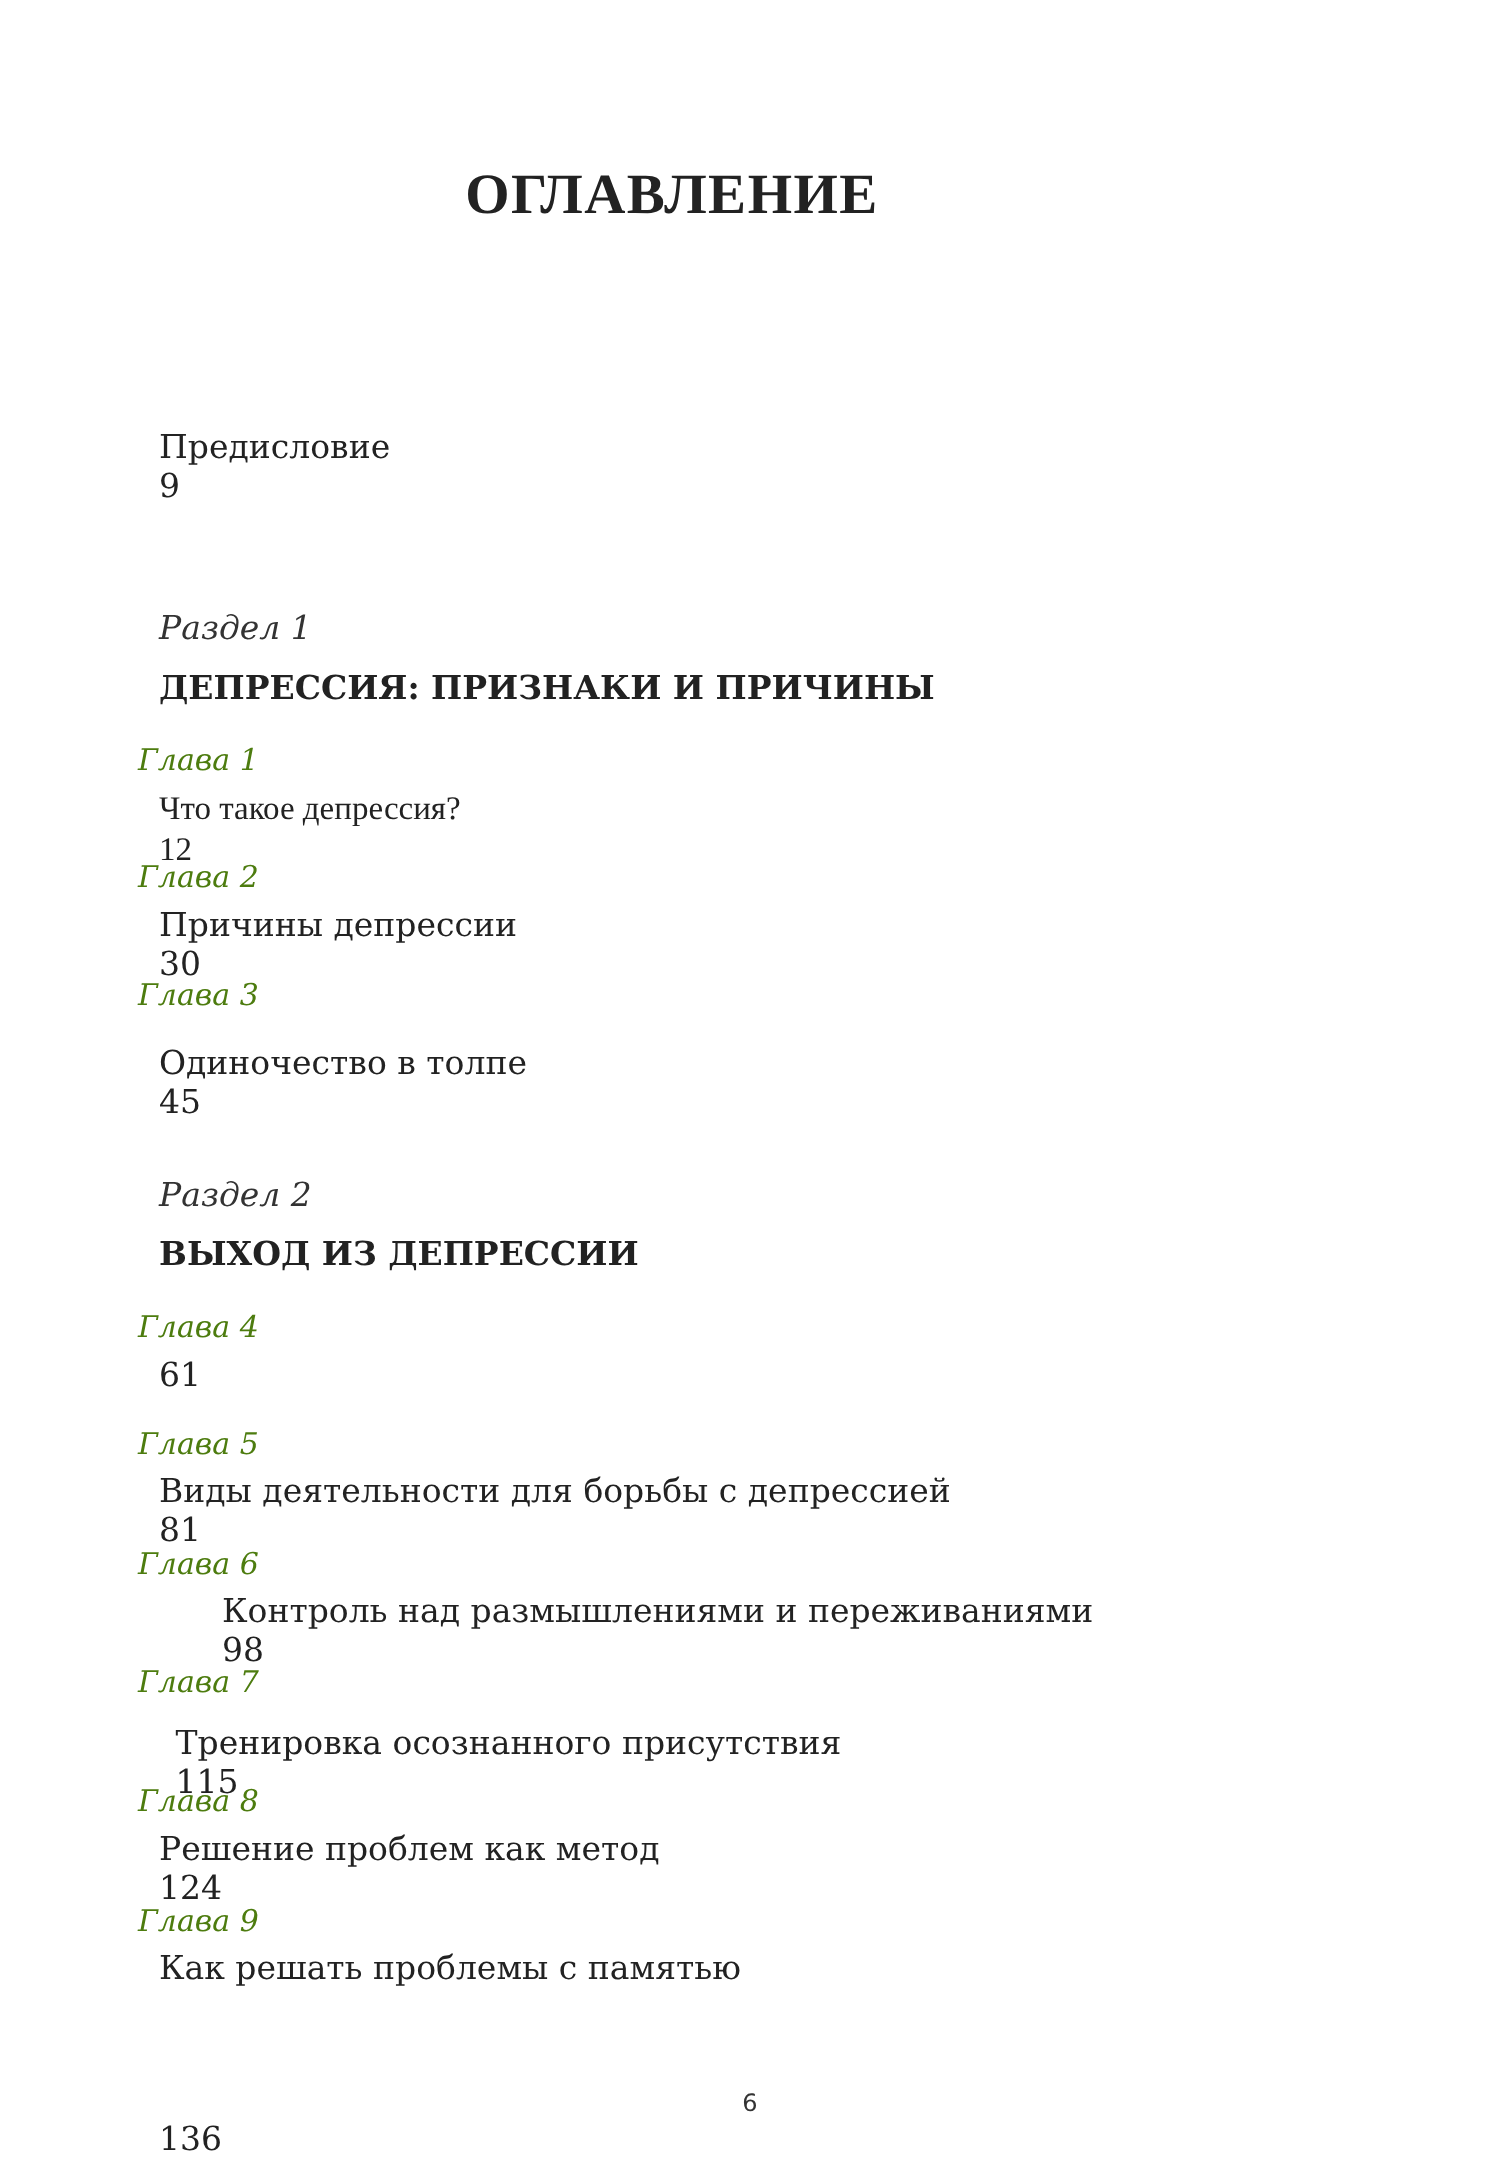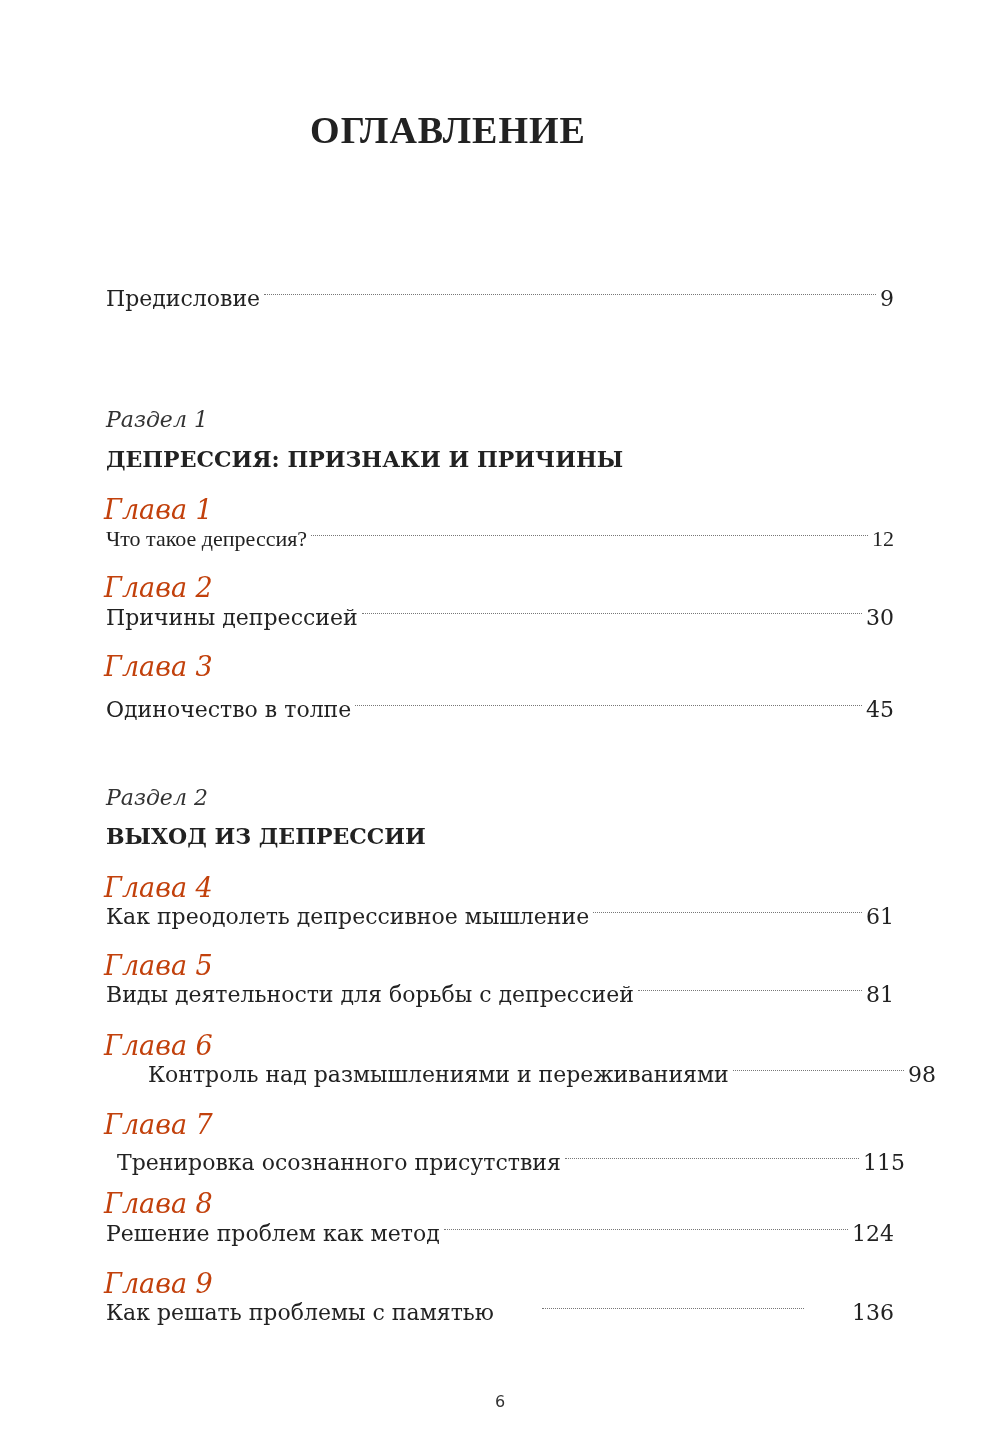--- a/index.html
+++ b/index.html
@@ -25,24 +25,25 @@
       font-weight: bold;
       font-size: 38px;
       letter-spacing: 1px;
       color: #222;
     }
     .toc-line {
       position: absolute;
       left: 106px;
       width: 788px;
       display: flex;
-      align-items: center;
+      align-items: flex-start;
       font-size: 22px;
       color: #222;
       white-space: nowrap;
+      flex-direction: column;
     }
     .toc-line .title {
       flex: 0 0 auto;
     }
     .toc-line .leader {
       flex: 1 1 auto;
       border-bottom: 1.5px dotted #777;
       margin: 0 4px;
       height: 0;
       position: relative;
@@ -60,24 +61,24 @@
     }
     .section-heading {
       position: absolute;
       left: 106px;
       font-weight: bold;
       font-size: 22px;
       color: #222;
     }
     .chapter-label {
       position: absolute;
-      left: 104px;
+      left: 92px;
       font-style: italic;
-      font-size: 27px;
-      color: #c2410c;
+      font-size: 20px;
+      color: #4d7c0f;
     }
     .page-number {
       position: absolute;
       left: 0;
       width: 1000px;
       top: 1392px;
       text-align: center;
       font-family: "DejaVu Sans", sans-serif;
       font-size: 16px;
       color: #333;
@@ -101,38 +102,37 @@
 
   <div class="chapter-label" style="top:494px;">Глава 1</div>
   <div class="toc-line" style="top:526px;font-family:Liberation Serif, serif;">
     <span class="title">Что такое депрессия?</span>
     <span class="leader"></span>
     <span class="page">12</span>
   </div>
 
   <div class="chapter-label" style="top:572px;">Глава 2</div>
   <div class="toc-line" style="top:605px;">
-    <span class="title">Причины депрессией</span>
+    <span class="title">Причины депрессии</span>
     <span class="leader"></span>
     <span class="page">30</span>
   </div>
 
   <div class="chapter-label" style="top:651px;text-align:right;">Глава 3</div>
   <div class="toc-line" style="top:697px;">
     <span class="title">Одиночество в толпе</span>
     <span class="leader"></span>
     <span class="page">45</span>
   </div>
 
   <div class="section-label" style="top:785px;">Раздел 2</div>
   <div class="section-heading" style="top:823px;">ВЫХОД ИЗ ДЕПРЕССИИ</div>
 
   <div class="chapter-label" style="top:872px;">Глава 4</div>
   <div class="toc-line" style="top:904px;">
-    <span class="title">Как преодолеть депрессивное мышление</span>
     <span class="leader"></span>
     <span class="page">61</span>
   </div>
 
   <div class="chapter-label" style="top:950px;">Глава 5</div>
   <div class="toc-line" style="top:982px;">
     <span class="title">Виды деятельности для борьбы с депрессией</span>
     <span class="leader"></span>
     <span class="page">81</span>
   </div>

